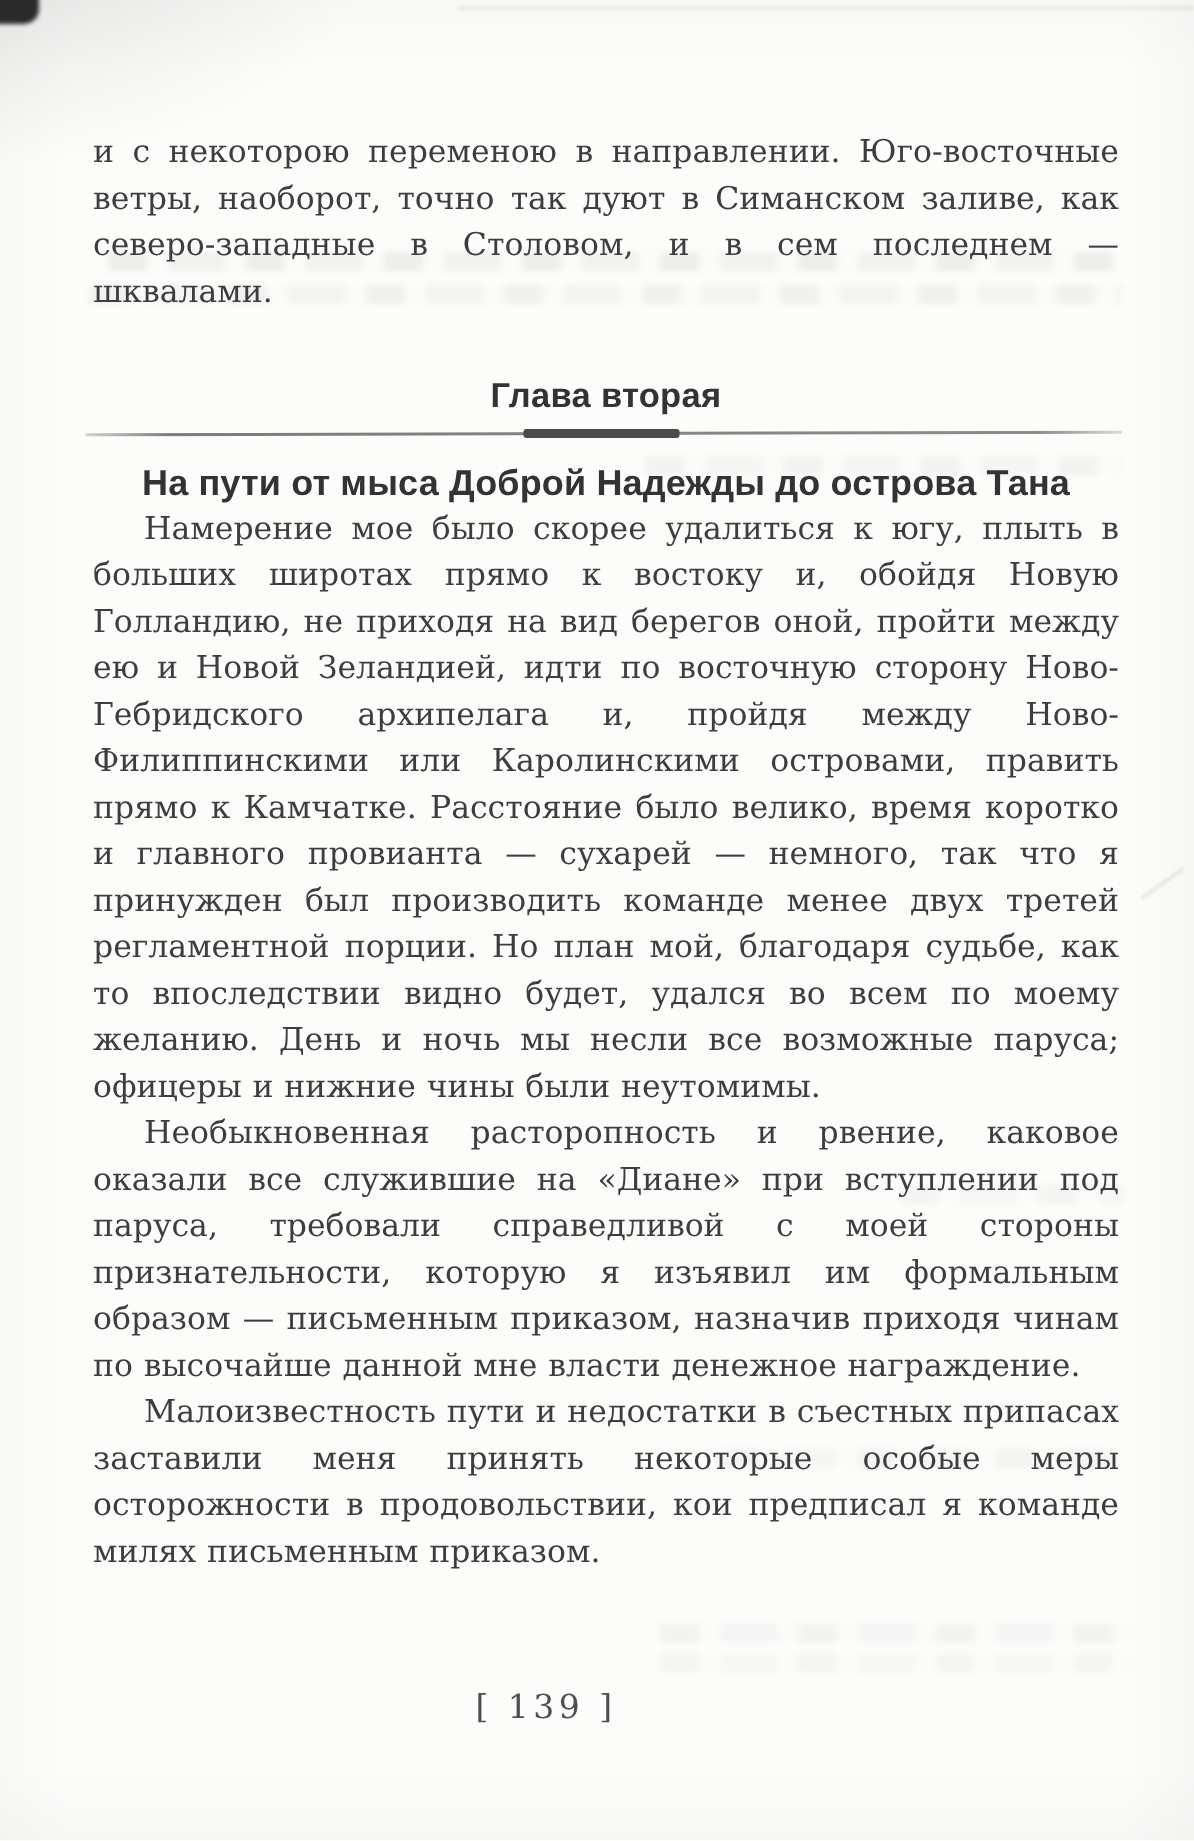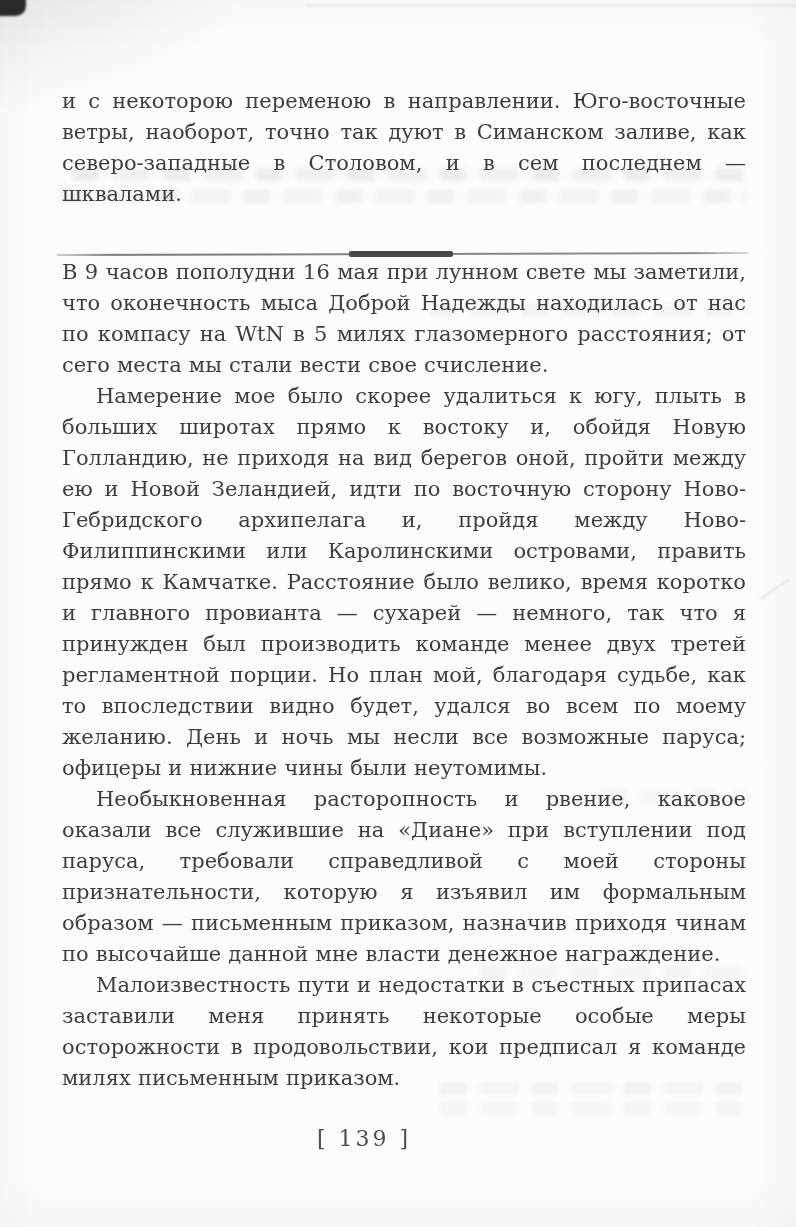--- a/index.html
+++ b/index.html
@@ -174,27 +174,28 @@
   <div class="bleed bleed-e"></div>
   <div class="bleed bleed-f"></div>
   <div class="bleed bleed-g"></div>
   <div class="scratch"></div>
 
   <main class="text-column">
 
     <p class="body noindent">и с некоторою переменою в направлении. Юго-восточные ветры, наоборот, точно так дуют в Симанском заливе, как северо-западные в Столовом, и в сем последнем — шквалами.</p>
 
     <div class="chapter-head">
+      <h2>Глава вторая</h2>
       <div class="rule">
         <span class="rule-thin"></span>
         <span class="rule-thick"></span>
       </div>
+      <h1 class="section-title">На пути от мыса Доброй Надежды до острова Тана</h1>
     </div>
 
-    <p class="body noindent first-para">В 9 часов пополудни 16 мая при лунном свете мы заметили, что оконечность мыса Доброй Надежды находилась от нас по компасу на WtN в 5 милях глазомерного расстояния; от сего места мы стали вести свое счисление.</p>
 
     <p class="body">Намерение мое было скорее удалиться к югу, плыть в больших широтах прямо к востоку и, обойдя Новую Голландию, не приходя на вид берегов оной, пройти между ею и Новой Зеландией, идти по восточную сторону Ново-Гебридского архипелага и, пройдя между Ново-Филиппинскими или Каролинскими островами, править прямо к Камчатке. Расстояние было велико, время коротко и главного провианта — сухарей — немного, так что я принужден был производить команде менее двух третей регламентной порции. Но план мой, благодаря судьбе, как то впоследствии видно будет, удался во всем по моему желанию. День и ночь мы несли все возможные паруса; офицеры и нижние чины были неутомимы.</p>
 
     <p class="body">Необыкновенная расторопность и рвение, каковое оказали все служившие на «Диане» при вступлении под паруса, требовали справедливой с моей стороны признательности, которую я изъявил им формальным образом — письменным приказом, назначив приходя чинам по высочайше данной мне власти денежное награждение.</p>
 
     <p class="body">Малоизвестность пути и недостатки в съестных припасах заставили меня принять некоторые особые меры осторожности в продовольствии, кои предписал я команде милях письменным приказом.</p>
 
   </main>
 
   <div class="folio">[ 139 ]</div>

